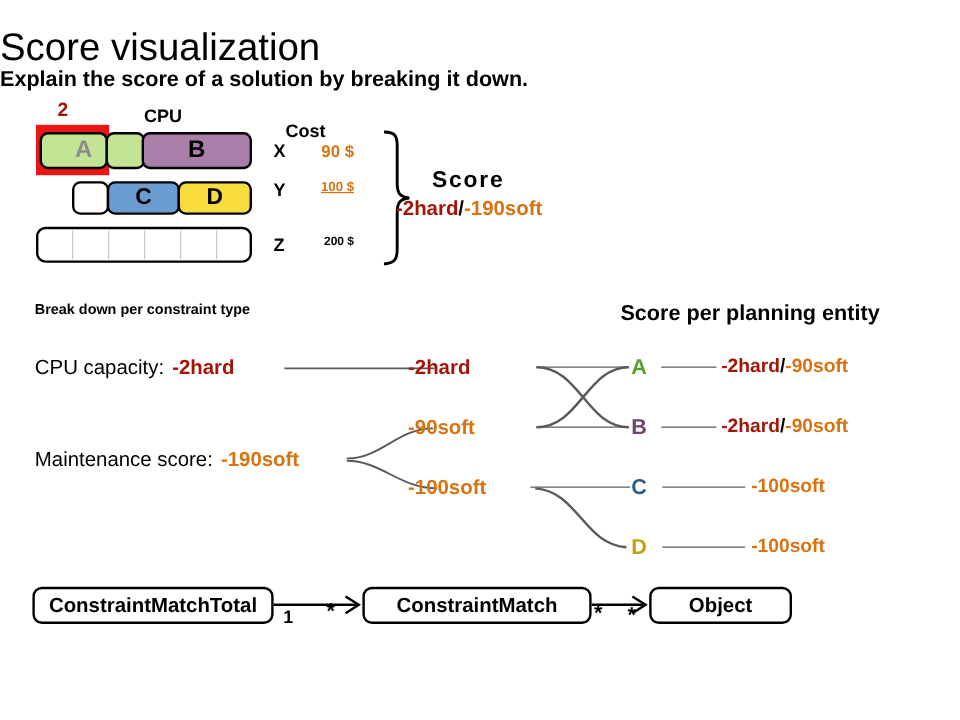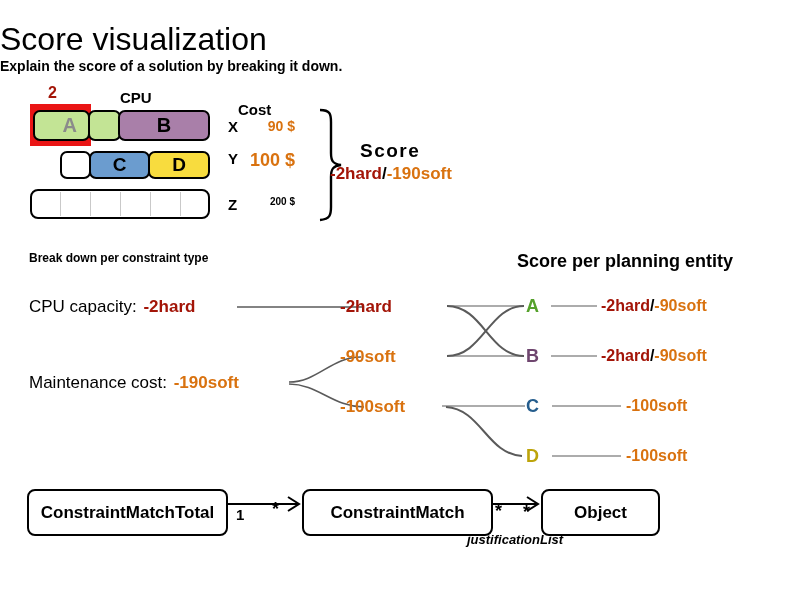--- a/index.html
+++ b/index.html
@@ -26,30 +26,30 @@
   .hl{position:absolute;background:var(--highlight-red);}
   
   .hard{color:var(--hard);}
   .soft{color:var(--soft);}
   .ltr-a{color:var(--entity-a);}
   .ltr-b{color:var(--entity-b);}
   .ltr-c{color:var(--entity-c);}
   .ltr-d{color:var(--entity-d);}
   
   .uml{position:absolute;box-sizing:border-box;border:2px solid #000;border-radius:8px;background:#fff;
-       display:flex;align-items:center;justify-content:center;font-size:17px;font-weight:bold;height:47px;top:489px;}
+       display:flex;align-items:center;justify-content:center;font-size:17px;font-weight:bold;height:31px;top:489px;}
   .mult{position:absolute;font-weight:bold;line-height:1;}
 </style>
 </head>
 <body>
 
 <div id="stage">
 
   <div class="abs ctr" style="left:0;top:21px;width:800px;font-size:32px;line-height:36px;">Score visualization</div>
-  <div class="abs ctr b" style="left:0;top:59px;width:800px;font-size:14px;line-height:15px;">Explain the score of a solution by breaking it down.</div>
+  <div class="abs ctr b" style="left:0;top:59px;width:800px;font-size:18px;line-height:15px;">Explain the score of a solution by breaking it down.</div>
 
   <svg class="overlay" width="800" height="600" viewBox="0 0 800 600">
 
     <path d="M320 110 C330 110 331 114 331 122 L331 153 C331 161 333 164 341 165 C333 166 331 169 331 177 L331 207 C331 215 330 219 320 220" fill="none" stroke="#000" stroke-width="2.4"></path>
 
     <g stroke="#5a5a5a" fill="none">
       <path d="M237 307 H362" stroke-width="1.6"></path>
       <path d="M289 382 C318 382 331 357 361 357" stroke-width="1.6"></path>
       <path d="M289 384 C318 384 333 407 364 407" stroke-width="1.6"></path>
       <path d="M447 306 H524" stroke-width="1.1"></path>
@@ -99,36 +99,36 @@
     <div class="zdiv" style="left:58px;"></div>
     <div class="zdiv" style="left:88px;"></div>
     <div class="zdiv" style="left:118px;"></div>
     <div class="zdiv" style="left:148px;"></div>
   </div>
 
   <div class="abs b" style="left:228px;top:118px;font-size:15px;">X</div>
   <div class="abs b" style="left:228px;top:150px;font-size:15px;">Y</div>
   <div class="abs b" style="left:228px;top:196px;font-size:15px;">Z</div>
   <div class="abs rgt b soft" style="left:240px;top:118px;width:55px;font-size:14px;">90 $</div>
-  <div class="abs rgt b soft" style="left:240px;top:150px;width:55px;font-size:18px;">100 $</div>
+  <div class="abs rgt b soft" style="left:240px;top:150px;width:55px;font-size:11px;text-decoration:underline;">100 $</div>
   <div class="abs rgt b" style="left:240px;top:196px;width:55px;font-size:10px;">200 $</div>
 
   <div class="abs ctr b" style="left:360px;top:140px;width:115px;font-size:19px;letter-spacing:1.5px;">Score</div>
   <div class="abs ctr b" style="left:330px;top:164px;width:175px;font-size:17px;">
     <span class="hard">-2hard</span><span>/</span><span class="soft">-190soft</span>
   </div>
 
   <div class="abs b" style="left:29px;top:251px;font-size:12px;">Break down per constraint type</div>
 
   <div class="abs" style="left:29px;top:296px;font-size:17px;line-height:21px;">
     <span>CPU capacity:</span>
     <span class="b hard" style="margin-left:2px;">-2hard</span>
   </div>
   <div class="abs" style="left:29px;top:372px;font-size:17px;line-height:21px;">
-    <span>Maintenance cost:</span>
+    <span>Maintenance score:</span>
     <span class="b soft" style="margin-left:2px;">-190soft</span>
   </div>
 
   <div class="abs ctr b hard" style="left:340px;top:296px;width:120px;font-size:17px;line-height:21px;">-2hard</div>
   <div class="abs ctr b soft" style="left:340px;top:346px;width:120px;font-size:17px;line-height:21px;">-90soft</div>
   <div class="abs ctr b soft" style="left:340px;top:396px;width:120px;font-size:17px;line-height:21px;">-100soft</div>
 
   <div class="abs b" style="left:517px;top:251px;font-size:18px;">Score per planning entity</div>
 
   <div class="abs ctr b ltr-a" style="left:526px;top:295px;width:24px;font-size:18px;line-height:22px;">A</div>
@@ -153,15 +153,14 @@
   </div>
   <div class="uml" style="left:541px;width:119px;">
     <span>Object</span>
   </div>
 
   <div class="mult" style="left:236px;top:507px;font-size:15px;">1</div>
   <div class="mult" style="left:272px;top:500px;font-size:18px;">*</div>
   <div class="mult" style="left:495px;top:502px;font-size:18px;">*</div>
   <div class="mult" style="left:523px;top:503px;font-size:18px;">*</div>
 
-  <div class="abs ctr b" style="left:467px;top:532px;width:140px;font-size:13px;font-style:italic;">justificationList</div>
 
 </div>
 
 </body></html>

